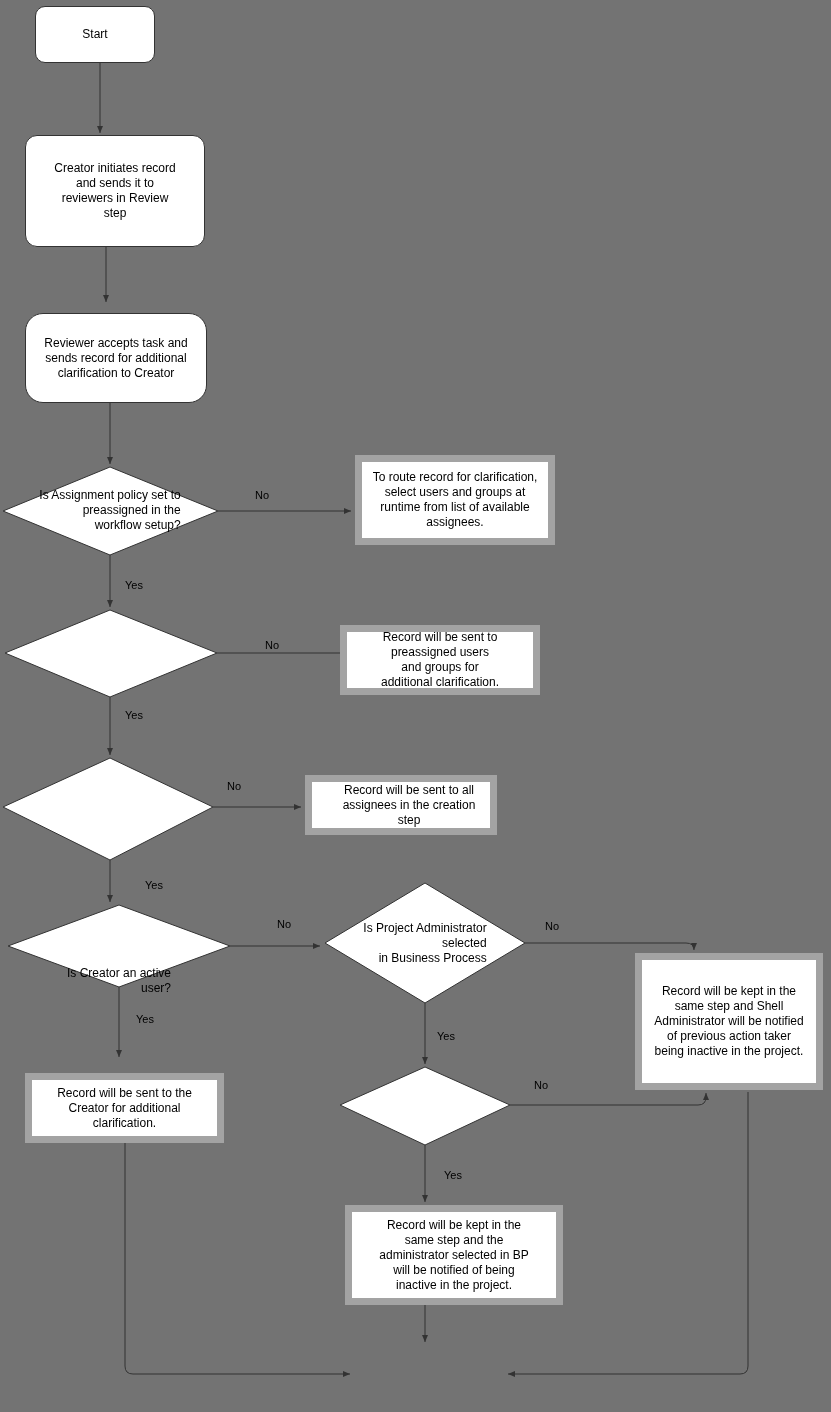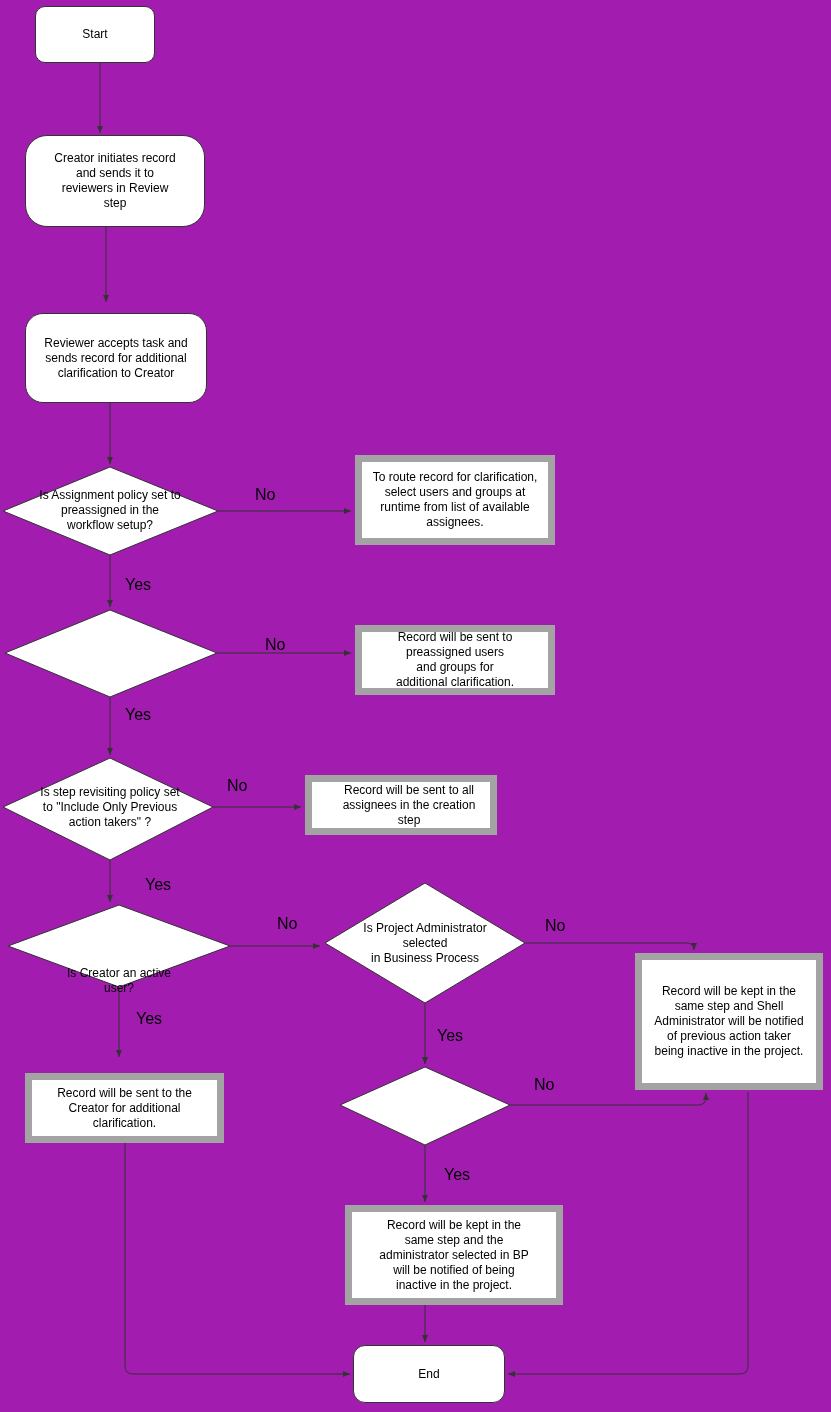--- a/index.html
+++ b/index.html
@@ -6,21 +6,21 @@
     margin: 0;
     padding: 0;
     background: #ffffff;
     font-family: "Liberation Sans", sans-serif;
     color: #000000;
   }
   #canvas {
     position: relative;
     width: 831px;
     height: 1412px;
-    background: #a21caf;
+    background: #737373;
     overflow: hidden;
   }
   #wires {
     position: absolute;
     left: 0; top: 0;
   }
   .node {
     position: absolute;
     display: flex;
     align-items: center;
@@ -38,32 +38,32 @@
   }
   .term {
     border: 1px solid #333;
     background: #ffffff;
   }
   .diamond-label {
     position: absolute;
     display: flex;
     align-items: center;
     justify-content: center;
-    text-align: center;
+    text-align: right;
     white-space: pre-line;
     font-size: 12px;
     line-height: 15px;
     background: transparent;
   }
   .diamond-label.align-left {
     text-align: left;
   }
   .edge-label {
     position: absolute;
-    font-size: 16px;
+    font-size: 11px;
     line-height: 14px;
     white-space: nowrap;
   }
 </style>
 </head>
 <body>
 
 <div id="canvas">
 
   <svg id="wires" width="831" height="1412" viewBox="0 0 831 1412">
@@ -99,35 +99,35 @@
       <path d="M510 1105 H698 Q706 1105 706 1097 V1093" marker-end="url(#arr)"></path>
       <path d="M425 1145 V1202" marker-end="url(#arr)"></path>
       <path d="M425 1305 V1342" marker-end="url(#arr)"></path>
       <path d="M125 1130 V1366 Q125 1374 133 1374 H350" marker-end="url(#arr)"></path>
       <path d="M748 1092 V1366 Q748 1374 740 1374 H508" marker-end="url(#arr)"></path>
     </g>
   </svg>
 
   <div class="node term" style="left:35px; top:6px; width:120px; height:57px; border-radius:10px;">Start</div>
 
-  <div class="node term" style="left:25px; top:135px; width:180px; height:92px; border-radius:22px;">Creator initiates record
+  <div class="node term" style="left:25px; top:135px; width:180px; height:112px; border-radius:12px;">Creator initiates record
 and sends it to
 reviewers in Review
 step</div>
 
   <div class="node term" style="left:25px; top:305px; width:182px; height:90px; border-radius:18px;margin-top:8px;">Reviewer accepts task and
 sends record for additional
 clarification to Creator</div>
 
   <div class="node proc" style="left:355px; top:455px; width:200px; height:90px;">To route record for clarification,
 select users and groups at
 runtime from list of available
 assignees.</div>
 
-  <div class="node proc" style="left:355px; top:625px; width:200px; height:70px;">Record will be sent to
+  <div class="node proc" style="left:340px; top:625px; width:200px; height:70px;">Record will be sent to
 preassigned users
 and groups for
 additional clarification.</div>
 
   <div class="node proc" style="left:305px; top:775px; width:192px; height:60px;padding-left:22px;">Record will be sent to all
 assignees in the creation
 step</div>
 
   <div class="node proc" style="left:635px; top:953px; width:188px; height:137px;">Record will be kept in the
 same step and Shell
@@ -138,30 +138,26 @@
   <div class="node proc" style="left:25px; top:1073px; width:199px; height:70px;">Record will be sent to the
 Creator for additional
 clarification.</div>
 
   <div class="node proc" style="left:345px; top:1205px; width:218px; height:100px;">Record will be kept in the
 same step and the
 administrator selected in BP
 will be notified of being
 inactive in the project.</div>
 
-  <div class="node term" style="left:353px; top:1345px; width:152px; height:58px; border-radius:12px;">End</div>
 
   <div class="diamond-label" style="left:15px; top:482px; width:190px; height:56px;">Is Assignment policy set to
 preassigned in the
 workflow setup?</div>
 
 
-  <div class="diamond-label" style="left:12px; top:779px; width:196px; height:56px;">Is step revisiting policy set
-to "Include Only Previous
-action takers" ?</div>
 
   <div class="diamond-label" style="left:39px; top:964px; width:160px; height:34px;">Is Creator an active
 user?</div>
 
   <div class="diamond-label" style="left:345px; top:918px; width:160px; height:50px;">Is Project Administrator
 selected
 in Business Process</div>
 
 
   <span class="edge-label" style="left:255px; top:488px;">No</span>

